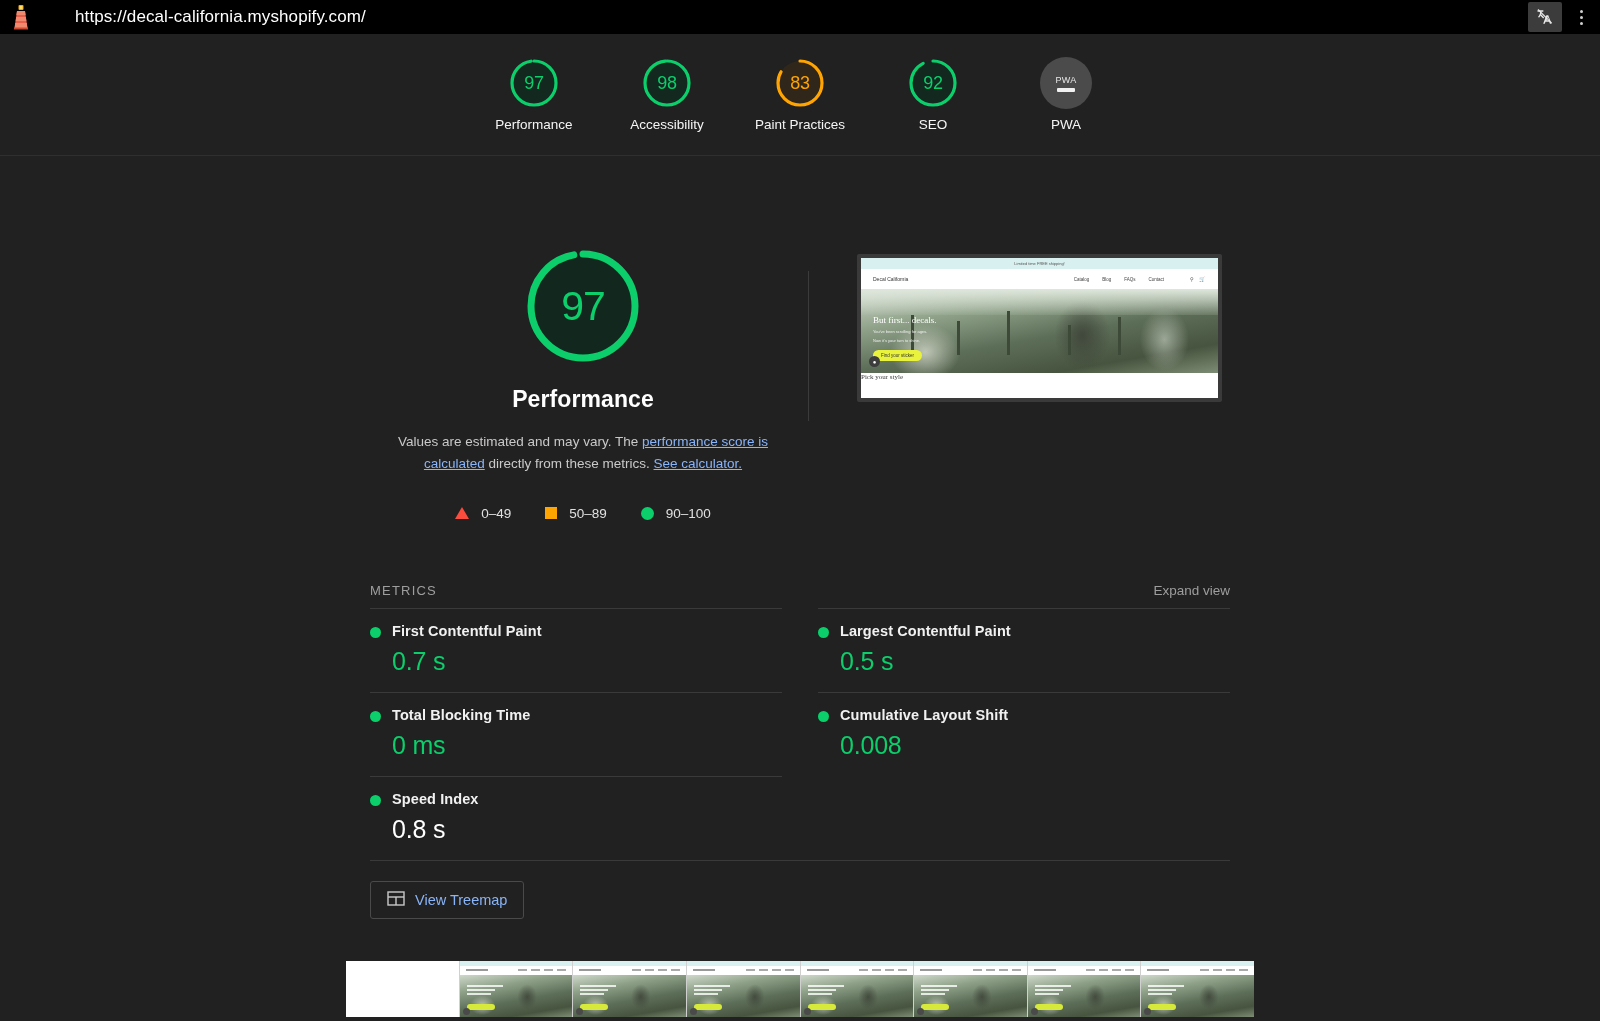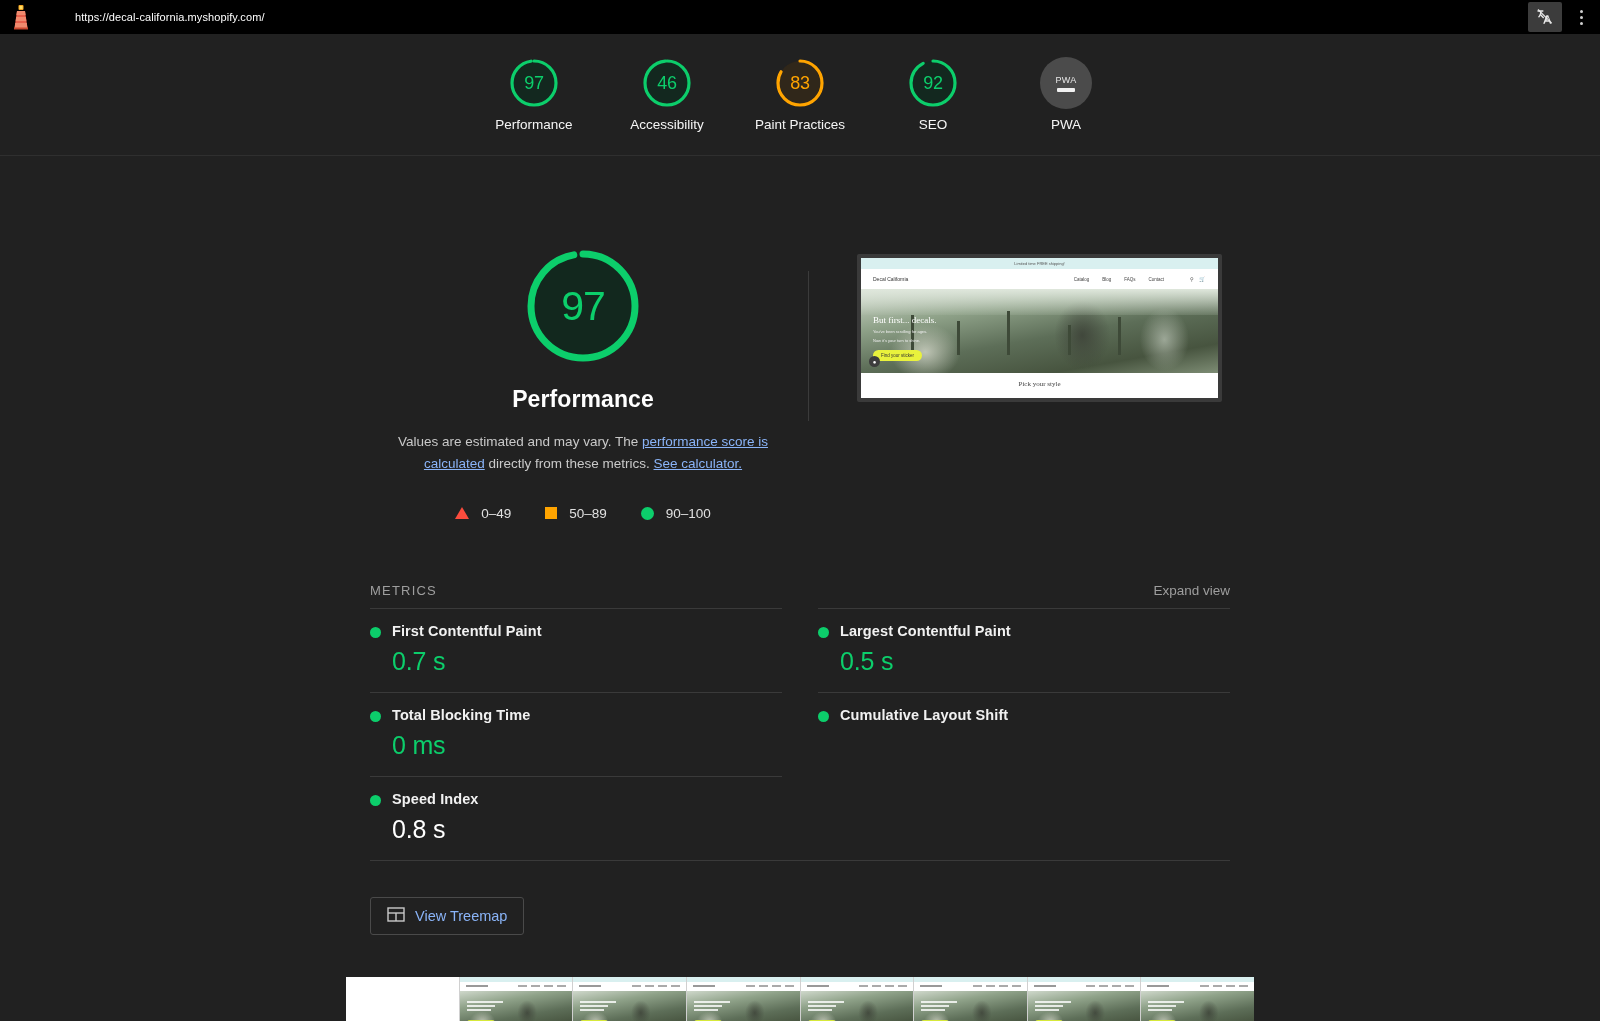--- a/index.html
+++ b/index.html
@@ -11,21 +11,21 @@
   }
 
   
   .topbar {
     height: 34px; background: #000;
     display: flex; align-items: center;
     position: relative;
   }
   .lh-logo { width: 22px; height: 26px; margin-left: 10px; flex: 0 0 auto; }
   .url-text {
-    color: #fff; font-size: 11px; margin-left: 12px;
+    color: #fff; font-size: 17px; margin-left: 12px;
     white-space: nowrap; letter-spacing: .1px; padding-left: 31px;
   }
   .topbar-right {
     position: absolute; right: 0; top: 0; height: 34px;
     display: flex; align-items: center;
   }
   .translate-btn {
     width: 34px; height: 30px; background: #3c3c3c;
     display: flex; align-items: center; justify-content: center;
     border-radius: 2px; margin-right: 6px;
@@ -152,22 +152,22 @@
   .site-btn {
     margin-top: 7px; display: inline-block; background: #e9f23c;
     color: #333; font-size: 4.5px; padding: 3px 8px; border-radius: 8px;
   }
   .site-acc {
     position: absolute; left: 8px; bottom: 6px; width: 11px; height: 11px;
     border-radius: 50%; background: #3d3d3d; color:#fff;
     display:flex; align-items:center; justify-content:center; font-size:6px;
   }
   .site-foot {
-    text-align: center; font-size: 7px; color: #444;
-    font-family: "Liberation Serif", serif; padding-top: 7px;
+    font-size: 7px; color: #444;
+    font-family: "Liberation Serif", serif; padding-top: 0;
   }
 
   
   .metrics-wrap { width: 860px; margin: 62px auto 0 auto; }
   .metrics-head {
     display: flex; align-items: baseline; justify-content: space-between;
     padding-bottom: 10px;
   }
   .metrics-title { font-size: 13px; color: #9e9e9e; letter-spacing: 1.2px; }
   .expand-view { font-size: 13.5px; color: #9e9e9e; cursor: pointer; }
@@ -183,21 +183,21 @@
     font-size: 14.5px; color: #f1f1f1; font-weight: bold;
     position: relative; letter-spacing: .1px;
   }
   .metric-name .dot {
     position: absolute; left: -22px; top: 4px;
     width: 11px; height: 11px; border-radius: 50%;
   }
   .metric-val { font-size: 25px; margin-top: 8px; letter-spacing: -.2px; }
   .metric.blank { border-top: 1px solid #3a3a3a; }
 
-  .treemap-row { padding-top: 36px; border-top: 1px solid #3a3a3a; margin-top: 0; }
+  .treemap-row { padding-top: 20px; border-top: 1px solid #3a3a3a; margin-top: 0; }
   .treemap-btn {
     display: inline-flex; align-items: center; gap: 10px;
     border: 1px solid #4a4a4a; border-radius: 3px;
     padding: 9px 16px; background: transparent;
     color: #8ab4f8; font-size: 14.5px; cursor: pointer;
     font-family: "Liberation Sans", sans-serif;
   }
   .treemap-btn svg { width: 18px; height: 15px; }
 
   
@@ -271,21 +271,21 @@
       <div class="mini-gauge"><svg viewBox="0 0 52 52">
           <circle cx="26" cy="26" r="22" fill="#13281f"></circle>
           <circle cx="26" cy="26" r="22" fill="none" stroke="#0cce6b" stroke-width="3.2" stroke-linecap="round" stroke-dasharray="138.23007675795088" stroke-dashoffset="4.14690230273853"></circle>
         </svg><div class="num" style="color:#0cce6b">97</div></div>
       <div class="gauge-label">Performance</div>
     </div>
     <div class="gauge-item">
       <div class="mini-gauge"><svg viewBox="0 0 52 52">
           <circle cx="26" cy="26" r="22" fill="#13281f"></circle>
           <circle cx="26" cy="26" r="22" fill="none" stroke="#0cce6b" stroke-width="3.2" stroke-linecap="round" stroke-dasharray="138.23007675795088" stroke-dashoffset="2.76460153515902"></circle>
-        </svg><div class="num" style="color:#0cce6b">46</div></div>
+        </svg><div class="num" style="color:#0cce6b">98</div></div>
       <div class="gauge-label">Accessibility</div>
     </div>
     <div class="gauge-item">
       <div class="mini-gauge"><svg viewBox="0 0 52 52">
           <circle cx="26" cy="26" r="22" fill="#30271a"></circle>
           <circle cx="26" cy="26" r="22" fill="none" stroke="#ffa400" stroke-width="3.2" stroke-linecap="round" stroke-dasharray="138.23007675795088" stroke-dashoffset="23.499113048851655"></circle>
         </svg><div class="num" style="color:#ffa400">83</div></div>
       <div class="gauge-label">Paint Practices</div>
     </div>
     <div class="gauge-item">
@@ -389,20 +389,21 @@
         <div class="metric">
           <div class="metric-name"><span class="dot" style="background:#0cce6b"></span>Largest Contentful Paint</div>
           <div class="metric-val" style="color:#0cce6b">0.5 s</div>
         </div>
         <div class="metric">
           <div class="metric-name"><span class="dot" style="background:#0cce6b"></span>Total Blocking Time</div>
           <div class="metric-val" style="color:#0cce6b">0 ms</div>
         </div>
         <div class="metric">
           <div class="metric-name"><span class="dot" style="background:#0cce6b"></span>Cumulative Layout Shift</div>
+          <div class="metric-val" style="color:#0cce6b">0.008</div>
         </div>
         <div class="metric">
           <div class="metric-name"><span class="dot" style="background:#0cce6b"></span>Speed Index</div>
           <div class="metric-val" style="color:#ffffff">0.8 s</div>
         </div>
         <div class="metric blank" style="border-top: none;"></div>
       </div>
     <div class="treemap-row">
       <button class="treemap-btn">
         <span>

